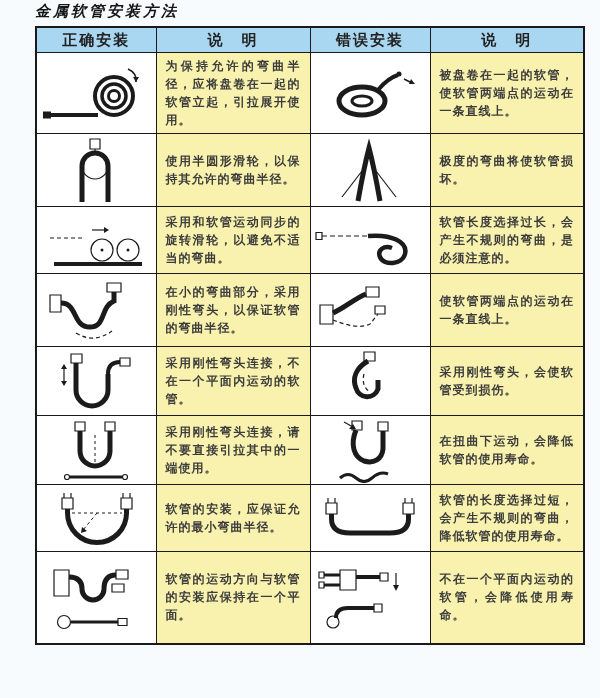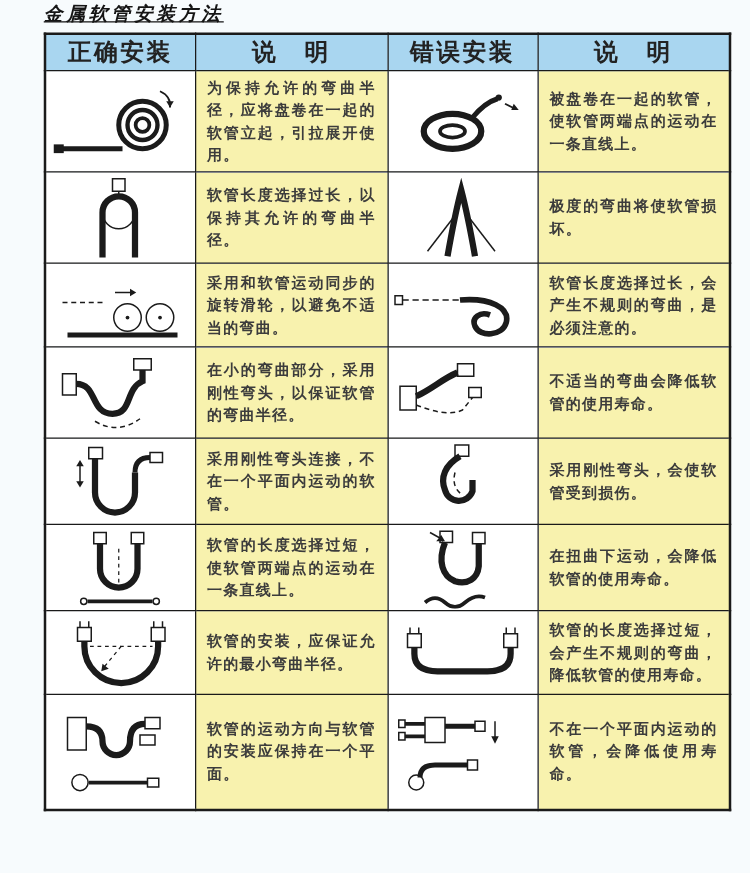--- a/index.html
+++ b/index.html
@@ -4,32 +4,32 @@
 <style>
   html,body{margin:0;padding:0;}
   body{
     width:600px;height:698px;position:relative;overflow:hidden;
     background:var(--page-bg,#f7fbfd);
     font-family:"DejaVu Sans","Liberation Sans",sans-serif;
   }
   .page-title{
     position:absolute;left:35px;top:2px;
     font-size:15px;font-weight:bold;font-style:italic;
-    letter-spacing:3px;color:#151515;text-decoration:underline;
+    letter-spacing:3px;color:#151515;
   }
   table.inst{
     position:absolute;left:35px;top:26px;width:548px;
     border-collapse:collapse;table-layout:fixed;
     border:2px solid var(--border,#1a1a1a);
   }
   col.c-img{width:120px;}
   col.c-desc{width:154px;}
   th{
     background:var(--header-bg,#a9d6f0);
-    height:22px;font-size:19px;font-weight:bold;letter-spacing:2px;
+    height:22px;font-size:15px;font-weight:bold;letter-spacing:2px;
     color:#222;border:1px solid var(--border,#1a1a1a);
   }
   td{border:1px solid var(--border,#1a1a1a);overflow:hidden;}
   td.img{background:var(--cell-bg,#ffffff);text-align:center;vertical-align:middle;}
   td.desc{
     background:var(--desc-bg,#f8f2ae);
     font-size:12px;font-weight:bold;color:#3c3c3c;
     padding:4px 9px;line-height:1.5;letter-spacing:1px;
     vertical-align:middle;text-align:justify;
   }
@@ -87,21 +87,21 @@
 
     <tr style="height:71px">
       <td class="img">
         <svg class="diag" width="116" height="70" viewBox="0 0 116 70">
           <rect class="s" x="52" y="4" width="10" height="10" stroke-width="1.2"></rect>
           <line class="s" x1="57" y1="14" x2="57" y2="18" stroke-width="1.2"></line>
           <circle class="s" cx="57" cy="31" r="13" stroke-width="1.2"></circle>
           <path class="s" d="M 44 67 L 44 31 A 13 13 0 0 1 70 31 L 70 67" stroke-width="5"></path>
         </svg>
       </td>
-      <td class="desc">软管长度选择过长，以保持其允许的弯曲半径。</td>
+      <td class="desc">使用半圆形滑轮，以保持其允许的弯曲半径。</td>
       <td class="img">
         <svg class="diag" width="116" height="70" viewBox="0 0 116 70">
           <path class="s" d="M 46 66 Q 52 32 57 13 Q 62 32 68 66" stroke-width="5"></path>
           <line class="s" x1="30" y1="62" x2="50" y2="36" stroke-width="1.2"></line>
           <line class="s" x1="84" y1="62" x2="64" y2="36" stroke-width="1.2"></line>
         </svg>
       </td>
       <td class="desc">极度的弯曲将使软管损坏。</td>
     </tr>
 
@@ -141,21 +141,21 @@
       <td class="desc">在小的弯曲部分，采用刚性弯头，以保证软管的弯曲半径。</td>
       <td class="img">
         <svg class="diag" width="116" height="70" viewBox="0 0 116 70">
           <rect class="s" x="8" y="30" width="13" height="19" stroke-width="1.2"></rect>
           <path class="s" d="M 21 38 C 34 32 42 24 54 19" stroke-width="5"></path>
           <rect class="s" x="54" y="12" width="13" height="10" stroke-width="1.2"></rect>
           <path class="s" d="M 21 45 C 34 50 48 54 58 49 L 66 39" stroke-width="1.2" stroke-dasharray="4 3"></path>
           <rect class="s" x="63" y="31" width="10" height="8" stroke-width="1.2"></rect>
         </svg>
       </td>
-      <td class="desc">不适当的弯曲会降低软管的使用寿命。</td>
+      <td class="desc">使软管两端点的运动在一条直线上。</td>
     </tr>
 
     <tr style="height:68px">
       <td class="img">
         <svg class="diag" width="116" height="66" viewBox="0 0 116 66">
           <rect class="s" x="33" y="6" width="11" height="9" stroke-width="1.2"></rect>
           <path class="s" d="M 38 15 L 38 42 A 16 16 0 0 0 70 42 L 70 26" stroke-width="5"></path>
           <path class="s" d="M 70 26 Q 70 14 82 14" stroke-width="4"></path>
           <rect class="s" x="82" y="10" width="10" height="8" stroke-width="1.2"></rect>
           <line class="s" x1="26" y1="20" x2="26" y2="34" stroke-width="1.2"></line>
@@ -179,21 +179,21 @@
         <svg class="diag" width="116" height="66" viewBox="0 0 116 66">
           <rect class="s" x="37" y="5" width="10" height="9" stroke-width="1.2"></rect>
           <rect class="s" x="67" y="5" width="10" height="9" stroke-width="1.2"></rect>
           <path class="s" d="M 42 14 L 42 34 A 15 15 0 0 0 72 34 L 72 14" stroke-width="5"></path>
           <line class="s" x1="57" y1="18" x2="57" y2="46" stroke-width="1" stroke-dasharray="3 3"></line>
           <line class="s" x1="32" y1="60" x2="84" y2="60" stroke-width="3"></line>
           <circle class="s" cx="29" cy="60" r="2.5" stroke-width="1.2"></circle>
           <circle class="s" cx="87" cy="60" r="2.5" stroke-width="1.2"></circle>
         </svg>
       </td>
-      <td class="desc">软管的长度选择过短，使软管两端点的运动在一条直线上。</td>
+      <td class="desc">采用刚性弯头连接，请不要直接引拉其中的一端使用。</td>
       <td class="img">
         <svg class="diag" width="116" height="66" viewBox="0 0 116 66">
           <rect class="s" x="40" y="4" width="10" height="9" stroke-width="1.2"></rect>
           <rect class="s" x="66" y="5" width="10" height="9" stroke-width="1.2"></rect>
           <path class="s" d="M 44 13 C 38 28 42 40 52 44 C 62 47 70 42 71 32 L 71 14" stroke-width="5"></path>
           <path class="s" d="M 32 5 l 9 5" stroke-width="1.2"></path>
           <polygon points="44,12 37,12 41,7" fill="#1b1b1b"></polygon>
           <path class="s" d="M 28 61 q 8 -7 16 0 t 16 0 t 16 -4" stroke-width="3"></path>
         </svg>
       </td>

